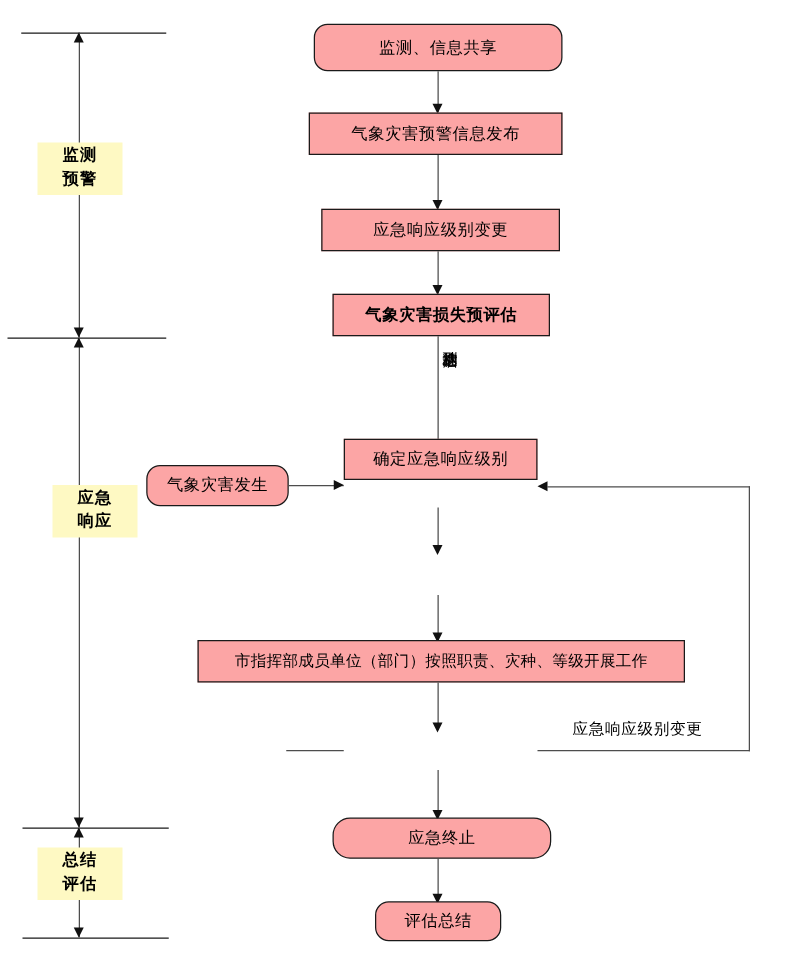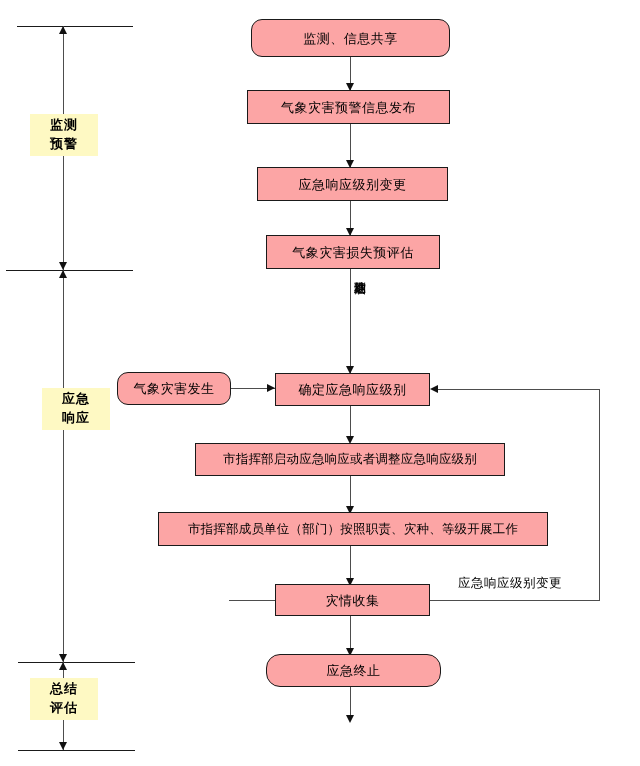--- a/index.html
+++ b/index.html
@@ -155,59 +155,58 @@
   <div class="node" style="left:247px; top:90px; width:203px; height:34px;">气象灾害预警信息发布</div>
 
   <div class="vline" style="left:350px; top:124px; height:43px;"></div>
   <div class="arrow-down" style="left:346px; top:160px;"></div>
 
   <div class="node" style="left:257px; top:167px; width:191px; height:34px;">应急响应级别变更</div>
 
   <div class="vline" style="left:350px; top:201px; height:34px;"></div>
   <div class="arrow-down" style="left:346px; top:228px;"></div>
 
-  <div class="node" style="left:266px; top:235px; width:174px; height:34px;">气象灾害损失预评估</div>
+  <div class="node" style="left:266px; top:235px; width:174px; height:34px;font-weight:bold;">气象灾害损失预评估</div>
 
   <div class="vline" style="left:350px; top:269px; height:104px;"></div>
   <div class="arrow-down" style="left:346px; top:366px;"></div>
   <div class="vert-label" style="left:354px; top:272px;">达到启动标准</div>
 
   <div class="node rounded" style="left:117px; top:372px; width:114px; height:33px;">气象灾害发生</div>
 
   <div class="hline" style="left:231px; top:388px; width:44px;"></div>
   <div class="arrow-right" style="left:267px; top:384px;"></div>
 
-  <div class="node" style="left:275px; top:373px; width:155px; height:33px;">确定应急响应级别</div>
+  <div class="node" style="left:275px; top:351px; width:155px; height:33px;">确定应急响应级别</div>
 
   <div class="vline" style="left:350px; top:406px; height:36px;"></div>
   <div class="arrow-down" style="left:346px; top:436px;"></div>
 
-  <div class="node wide-text" style="left:195px; top:443px; width:310px; height:33px;">市指挥部启动应急响应或者调整应急响应级别</div>
 
   <div class="vline" style="left:350px; top:476px; height:36px;"></div>
   <div class="arrow-down" style="left:346px; top:506px;"></div>
 
   <div class="node wide-text" style="left:158px; top:512px; width:390px; height:34px;">市指挥部成员单位（部门）按照职责、灾种、等级开展工作</div>
 
   <div class="vline" style="left:350px; top:546px; height:38px;"></div>
   <div class="arrow-down" style="left:346px; top:578px;"></div>
 
 
   <div class="hline" style="left:229px; top:600px; width:46px;"></div>
 
-  <div class="node" style="left:275px; top:584px; width:155px; height:32px;">灾情收集</div>
 
   <div class="hline" style="left:430px; top:600px; width:170px;"></div>
   <div class="vline" style="left:599px; top:389px; height:212px;"></div>
   <div class="hline" style="left:438px; top:389px; width:162px;"></div>
   <div class="arrow-left" style="left:430px; top:385px;"></div>
   <div class="edge-label" style="left:458px; top:575px;">应急响应级别变更</div>
 
   <div class="vline" style="left:350px; top:616px; height:38px;"></div>
   <div class="arrow-down" style="left:346px; top:648px;"></div>
 
   <div class="node" style="left:266px; top:654px; width:175px; height:33px;border-radius:14px;">应急终止</div>
 
   <div class="vline" style="left:350px; top:687px; height:34px;"></div>
   <div class="arrow-down" style="left:346px; top:715px;"></div>
 
+  <div class="node rounded" style="left:300px; top:721px; width:101px; height:32px;">评估总结</div>
 
 </div>
 
 </body></html>

